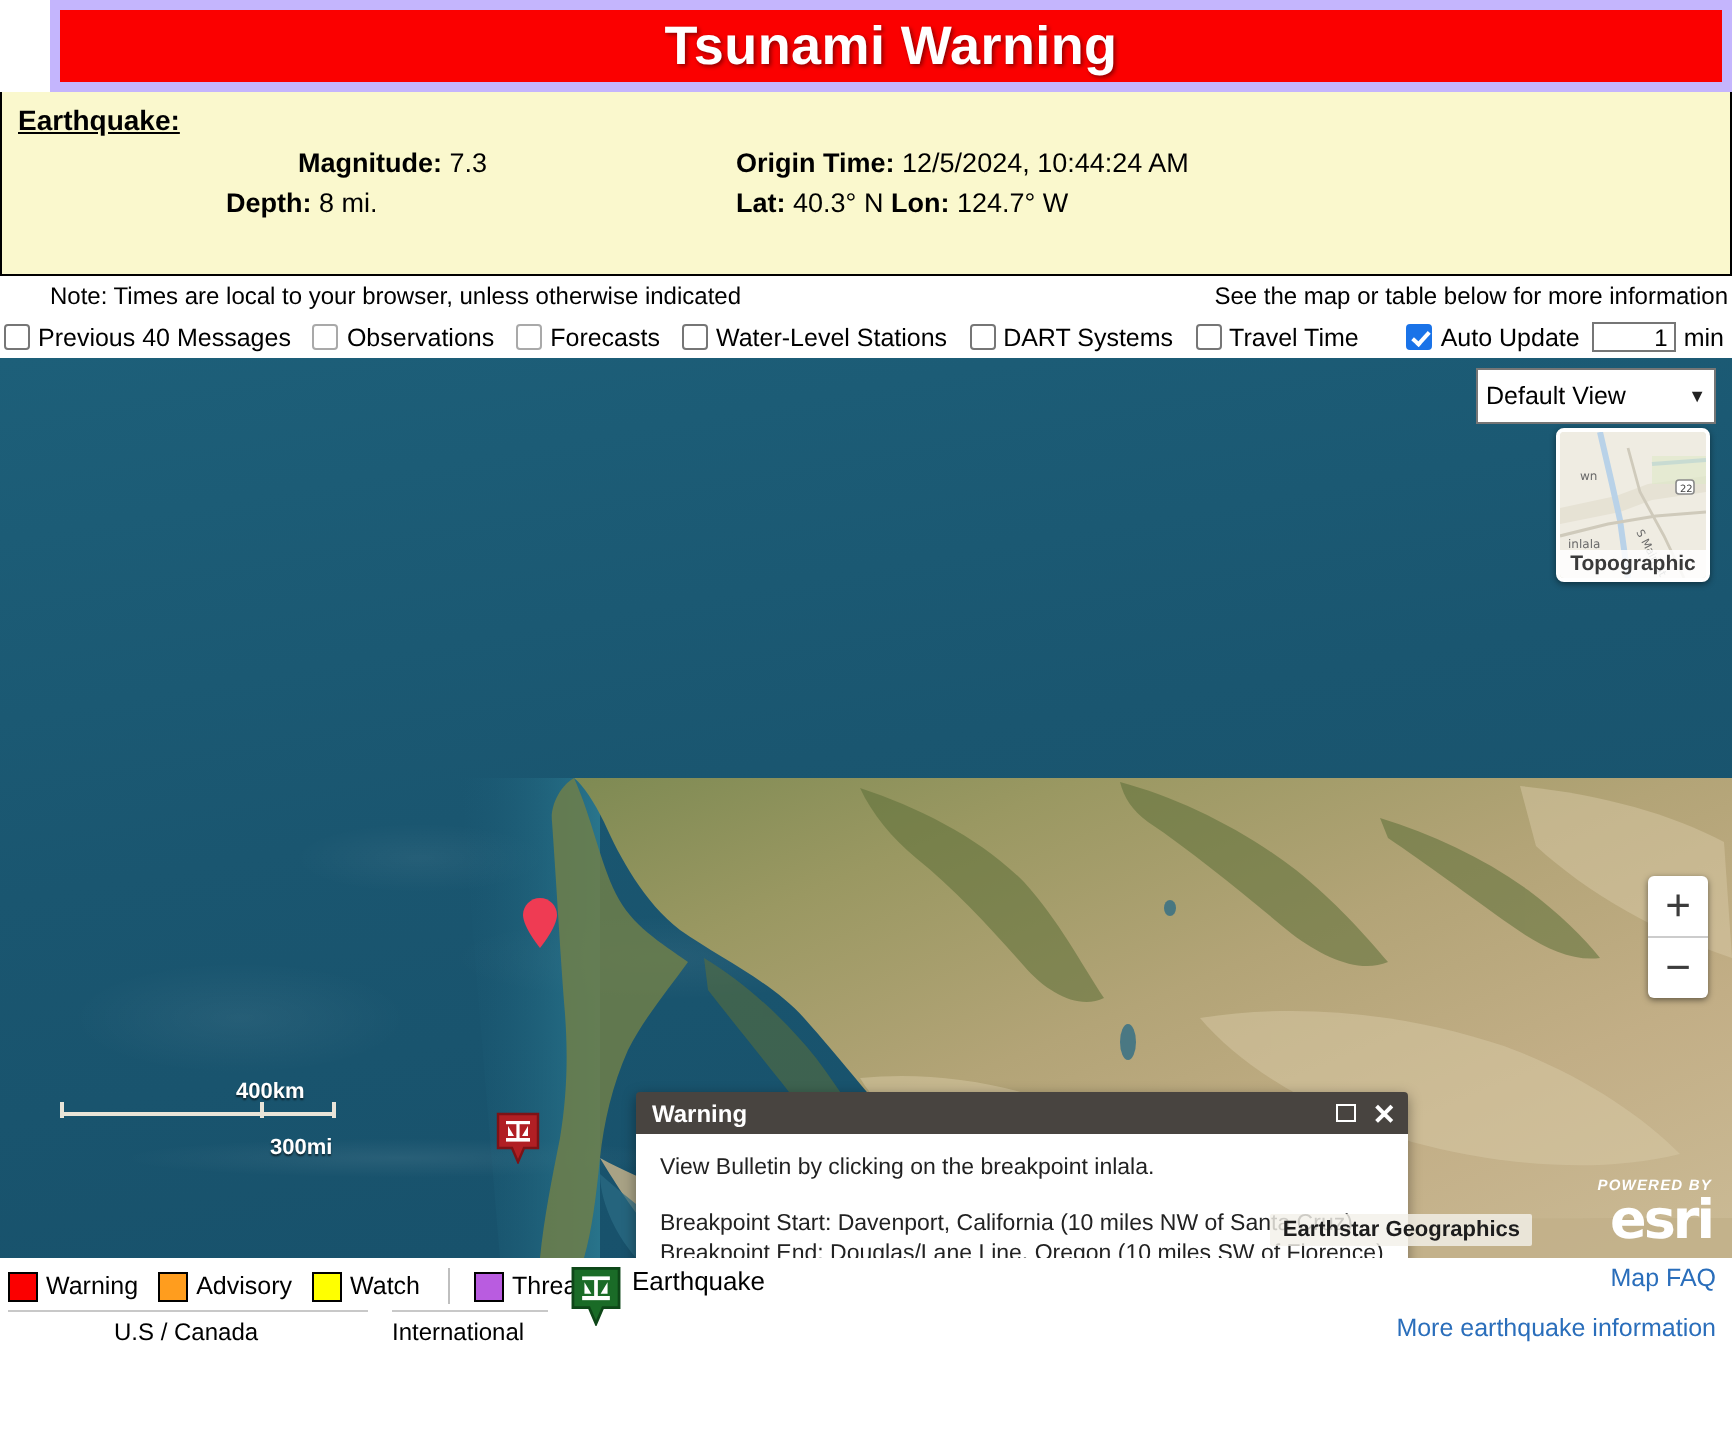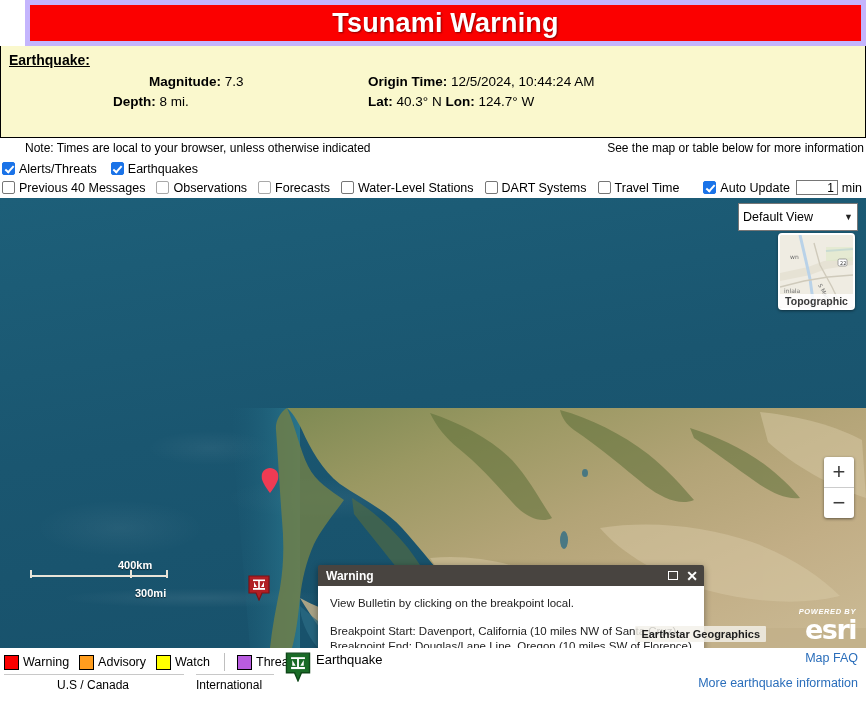--- a/index.html
+++ b/index.html
@@ -425,30 +425,20 @@
 
   </div>
 </div>
 
 <div class="note-row">
   <span>Note: Times are local to your browser, unless otherwise indicated</span>
   <span>See the map or table below for more information</span>
 </div>
 
 <div class="toggles">
-  <div class="toggle-row">
-    <label class="toggle-item">
-      <span class="chk on"></span>
-      <span>Alerts/Threats</span>
-    </label>
-    <label class="toggle-item">
-      <span class="chk on"></span>
-      <span>Earthquakes</span>
-    </label>
-  </div>
 
   <div class="toggle-row row2">
     <label class="toggle-item tight">
       <span class="chk"></span>
       <span>Previous 40 Messages</span>
     </label>
     <label class="toggle-item tight">
       <span class="chk dim"></span>
       <span>Observations</span>
     </label>
@@ -610,21 +600,21 @@
 
   <div class="dialog">
     <div class="dialog-title">
       <span>Warning</span>
       <span class="dialog-ctl">
         <span class="win-box"></span>
         <span class="win-x">✕</span>
       </span>
     </div>
     <div class="dialog-body">
-      <div>View Bulletin by clicking on the breakpoint local.</div>
+      <div>View Bulletin by clicking on the breakpoint inlala.</div>
       <div class="sub">Breakpoint Start: Davenport, California (10 miles NW of Santa Cruz)</div>
       <div>Breakpoint End: Douglas/Lane Line, Oregon (10 miles SW of Florence)</div>
     </div>
   </div>
 
   <div class="scalebar">
     <span class="scale-km">400km</span>
     <span class="scale-mi">300mi</span>
     <span class="scale-line"></span>
     <span class="scale-tick" style="left:0px;"></span>

